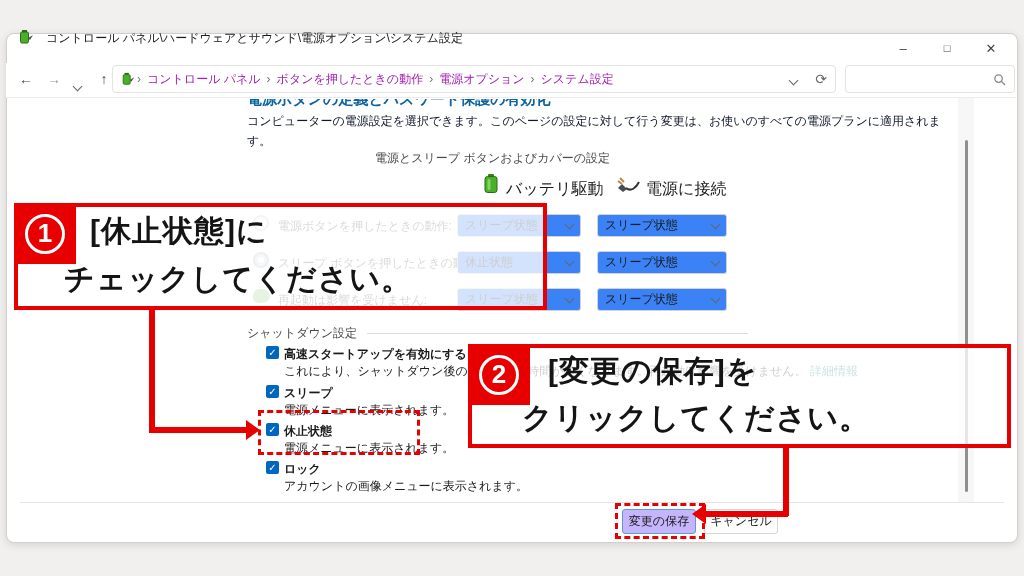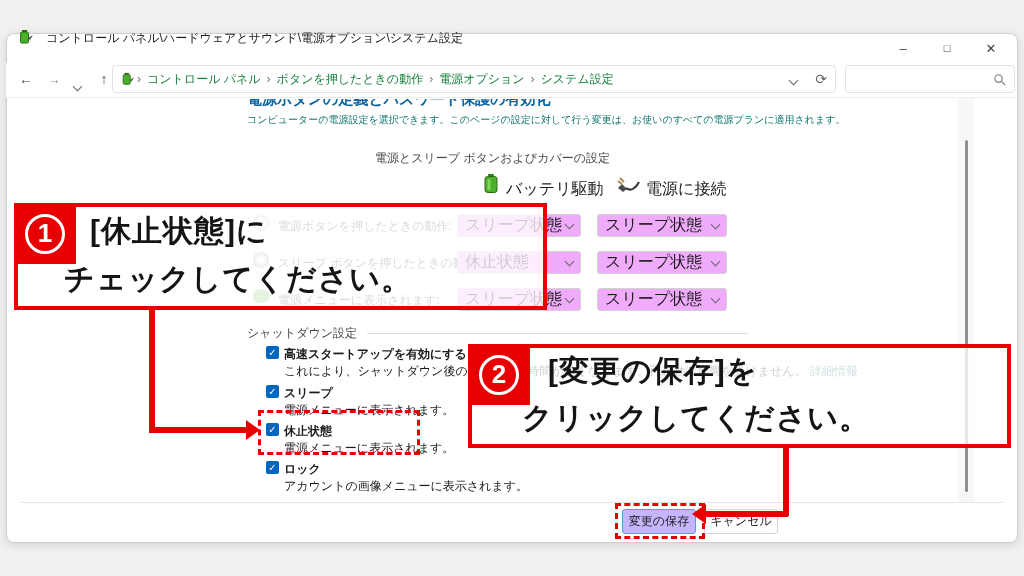--- a/index.html
+++ b/index.html
@@ -16,39 +16,39 @@
   .titlebar{left:6px;top:22px;width:1010px;height:30px;display:flex;align-items:center;padding-left:34px;}
   .title-text{font-size:12px;color:#1b1b1b;margin-left:8px;}
   .win-controls{left:881px;top:34px;display:flex;}
   .win-btn{width:44px;height:28px;display:flex;align-items:center;justify-content:center;
     font-size:13px;color:#444;}
   .toolbar{left:6px;top:63px;width:1010px;height:34px;display:flex;align-items:center;
     border-bottom:1px solid #ececec;background:#fff;border-radius:0;}
   .nav-ico{font-size:14px;color:#4a4a4a;width:24px;text-align:center;}
   .addressbar{left:112px;top:65px;width:724px;height:28px;border:1px solid #e3e3e3;
     border-radius:4px;background:#fff;display:flex;align-items:center;padding:0 8px;box-sizing:border-box;}
-  .crumb{font-size:12px;color:#15803d;padding:0 4px;white-space:nowrap;}
+  .crumb{font-size:12px;color:#a21caf;padding:0 4px;white-space:nowrap;}
   .crumb-sep{font-size:12px;color:#777;padding:0 2px;}
   .searchbox{left:845px;top:65px;width:170px;height:28px;border:1px solid #e3e3e3;
     border-radius:4px;background:#fff;display:flex;align-items:center;justify-content:flex-end;
     padding:0 8px;box-sizing:border-box;}
   .chev{display:inline-block;width:6px;height:6px;border-right:1.4px solid #666;
     border-bottom:1.4px solid #666;transform:rotate(45deg);margin-top:-3px;}
   
   .clip-head{left:247px;top:99px;width:520px;height:9px;overflow:hidden;}
   .clip-head span{display:block;margin-top:-9px;font-size:15px;font-weight:bold;color:#0b64a0;white-space:nowrap;}
-  .intro{left:247px;top:112px;width:708px;font-size:10px;line-height:1.65;color:#0f766e;}
+  .intro{left:247px;top:112px;width:708px;font-size:12px;line-height:1.65;color:#0f172a;}
   .sec-head{display:flex;align-items:center;width:501px;}
   .sec-title{font-size:12px;color:#494949;white-space:nowrap;margin-right:10px;}
   .sec-line{flex:1;border-top:1px solid #dcdcdc;height:0;}
   .colhead{font-size:16px;color:#1b1b1b;}
   .row-label{font-size:12px;color:#50555a;white-space:nowrap;}
-  .dropdown{height:23px;border:1px solid #d2d2d2;border-radius:3px;background:#f0abfc;
+  .dropdown{height:23px;border:1px solid #d2d2d2;border-radius:3px;background:#3b82f6;
     display:flex;align-items:center;justify-content:space-between;padding:0 7px;
-    box-sizing:border-box;font-size:16px;color:#1b1b1b;}
+    box-sizing:border-box;font-size:12px;color:#1b1b1b;}
   .cb{width:13px;height:13px;background:#0067c0;border-radius:2px;color:#fff;font-size:10px;
     line-height:13px;text-align:center;font-weight:bold;}
   .cb-label{font-size:12px;font-weight:bold;color:#1b1b1b;white-space:nowrap;}
   .cb-desc{font-size:12px;color:#1b1b1b;white-space:nowrap;}
   .link{color:#0f766e;}
   .btn{height:25px;border-radius:3px;font-size:12px;display:flex;align-items:center;
     justify-content:center;box-sizing:border-box;}
   .btn-save{background:#c4b5fd;border:1px solid #5e9bd3;color:#1b1b1b;}
   .btn-cancel{background:#fdfdfd;border:1px solid #d5d5d5;color:#1b1b1b;}
   
@@ -163,21 +163,21 @@
 <div class="abs dropdown" style="left:457px;top:251px;width:124px;">
   <span>休止状態</span>
     <span class="chev"></span>
 </div>
 <div class="abs dropdown" style="left:597px;top:251px;width:130px;">
   <span>スリープ状態</span>
     <span class="chev"></span>
 </div>
 
 <span class="abs" style="left:253px;top:289px;width:17px;height:14px;background:#8fc977;border-radius:45% 55% 50% 40%;"></span>
-<span class="abs row-label" style="left:278px;top:292px;">電源メニューに表示されます:</span>
+<span class="abs row-label" style="left:278px;top:292px;">再起動は影響を受けません:</span>
 <div class="abs dropdown" style="left:457px;top:288px;width:124px;">
   <span>スリープ状態</span>
     <span class="chev"></span>
 </div>
 <div class="abs dropdown" style="left:597px;top:288px;width:130px;">
   <span>スリープ状態</span>
     <span class="chev"></span>
 </div>
 
 <div class="abs sec-head" style="left:247px;top:325px;">

